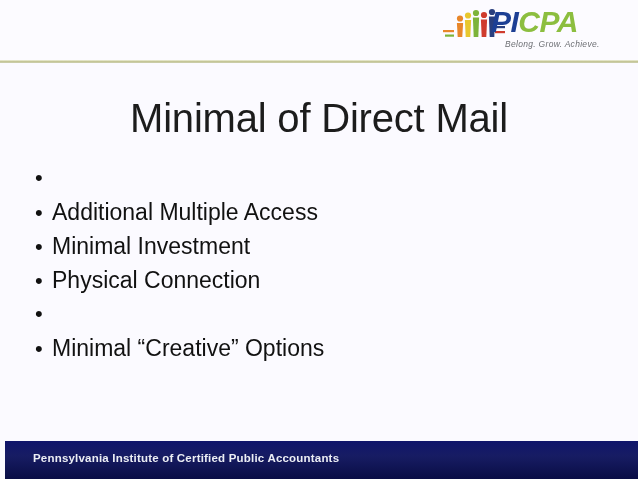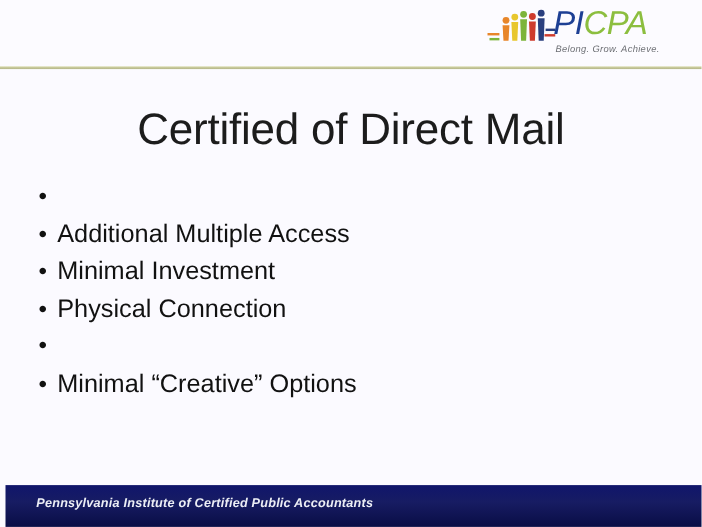--- a/index.html
+++ b/index.html
@@ -51,24 +51,24 @@
   }
   .logo-mark {
     position: absolute;
     left: 0;
     top: 2px;
     width: 62px;
     height: 35px;
   }
   .logo-word {
     position: absolute;
-    left: 60px;
+    left: 48px;
     top: 1px;
     font-size: 30px;
-    font-weight: normal;
+    font-weight: bold;
     font-style: italic;
     letter-spacing: -0.5px;
     line-height: 32px;
     white-space: nowrap;
   }
   .logo-word .pi   { color: #1d3f94; }
   .logo-word .c    { color: #8cbe3f; }
   .logo-word .pa   { color: #8cbe3f; }
   .logo-tag {
     position: absolute;
@@ -133,21 +133,20 @@
     width: 633px;
     height: 38px;
     background: linear-gradient(to bottom, #10156b 0%, #171c63 40%, #090d45 100%);
   }
   .footer-text {
     position: absolute;
     left: 28px;
     top: 11px;
     font-size: 11.5px;
     font-weight: bold;
-    font-style: italic;
     color: #eceef5;
     letter-spacing: 0.2px;
     white-space: nowrap;
   }
 </style>
 </head>
 <body>
 
 <div class="slide">
 
@@ -182,21 +181,21 @@
       </div>
 
       <div class="logo-word"><span class="pi">PI</span><span class="c">C</span><span class="pa">PA</span></div>
 
       <div class="logo-tag">Belong. Grow. Achieve.</div>
     </div>
 
     <div class="header-rule"></div>
   </div>
 
-  <div class="title">Certified of Direct Mail</div>
+  <div class="title">Minimal of Direct Mail</div>
 
   <div class="bullets">
 
     <div class="bullet-row">
       <span class="bullet-dot">•</span>
     </div>
 
     <div class="bullet-row">
       <span class="bullet-dot">•</span>
       <span class="bullet-text">Additional Multiple Access</span>

